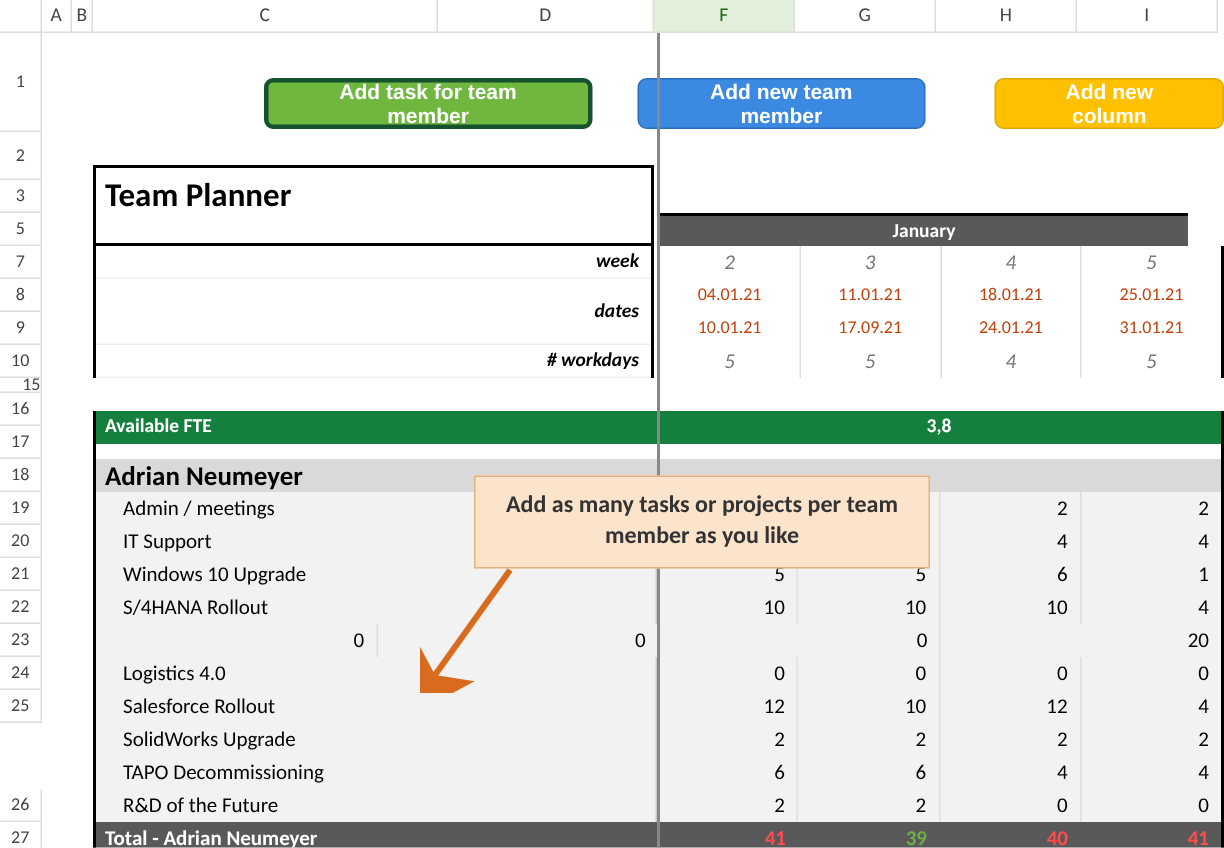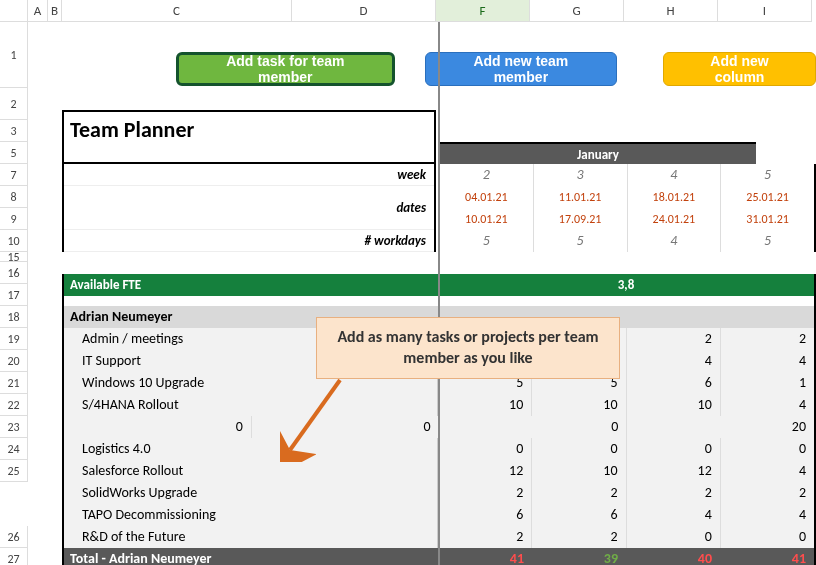--- a/index.html
+++ b/index.html
@@ -90,21 +90,21 @@
     width: 374px; height: 54px;
     border: 2px solid #000;
     font-size: 22px;
     font-weight: bold;
     padding: 4px 6px;
     background: #fff;
   }
   .month-head {
     position: absolute;
     top: 32px; left: 378px;
-    width: 316px; height: 22px;
+    width: 352px; height: 22px;
     background: #595959;
     color: #fff;
     font-weight: bold;
     text-align: center;
     line-height: 22px;
     font-size: 13px;
     border-top: 2px solid #000;
   }
   .freeze-line {
     position: absolute;
@@ -173,21 +173,21 @@
     border-right: 2px solid #000;
     background: #fff;
   }
 
   .member-head {
     position: absolute;
     top: 196px; left: 0;
     width: 754px; height: 22px;
     background: #d9d9d9;
     font-weight: bold;
-    font-size: 14px;
+    font-size: 18px;
     padding-left: 6px;
     line-height: 22px;
     border-left: 2px solid #000;
     border-right: 2px solid #000;
   }
   .tasks {
     position: absolute;
     top: 218px; left: 0;
     width: 754px;
     border-left: 2px solid #000;
@@ -275,21 +275,21 @@
 
 <div class="row-headers" id="row-headers">
     <div class="rh" style="height: 66px; line-height: 66px;">1</div>
     <div class="rh" style="height: 32px; line-height: 32px;">2</div>
     <div class="rh" style="height: 22px; line-height: 22px;">3</div>
     <div class="rh" style="height: 22px; line-height: 22px;">5</div>
     <div class="rh" style="height: 22px; line-height: 22px;">7</div>
     <div class="rh" style="height: 22px; line-height: 22px;">8</div>
     <div class="rh" style="height: 22px; line-height: 22px;">9</div>
     <div class="rh" style="height: 22px; line-height: 22px;">10</div>
-    <div class="rh" style="height: 10px; line-height: 10px;">15</div>
+    <div class="rh" style="height: 10px; line-height: 10px; text-align: right;">15</div>
     <div class="rh" style="height: 22px; line-height: 22px;">16</div>
     <div class="rh" style="height: 22px; line-height: 22px;">17</div>
     <div class="rh" style="height: 22px; line-height: 22px;">18</div>
     <div class="rh" style="height: 22px; line-height: 22px;">19</div>
     <div class="rh" style="height: 22px; line-height: 22px;">20</div>
     <div class="rh" style="height: 22px; line-height: 22px;">21</div>
     <div class="rh" style="height: 22px; line-height: 22px;">22</div>
     <div class="rh" style="height: 22px; line-height: 22px;">23</div>
     <div class="rh" style="height: 22px; line-height: 22px;">24</div>
     <div class="rh" style="height: 22px; line-height: 22px;">25</div>

